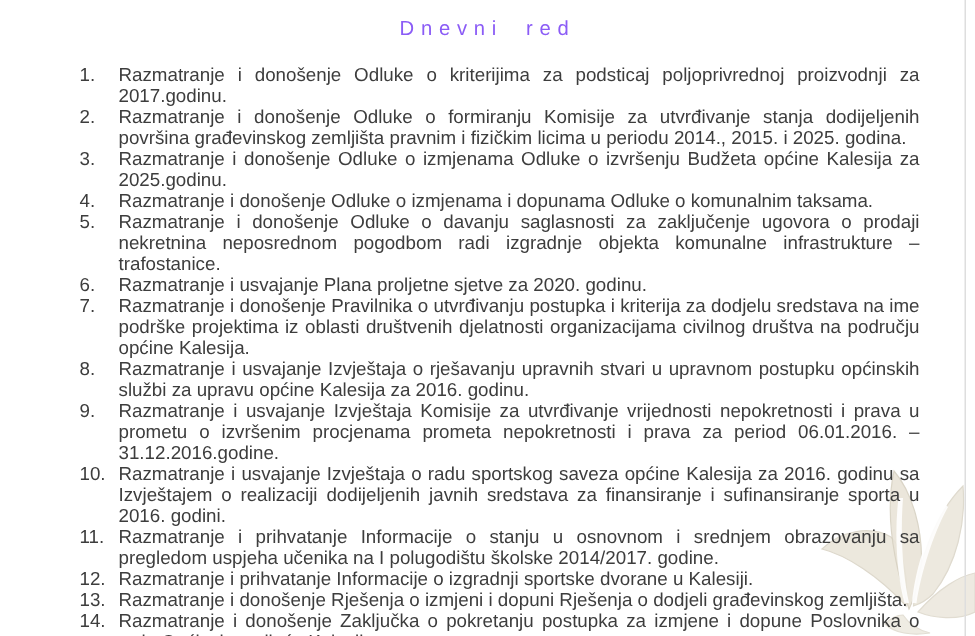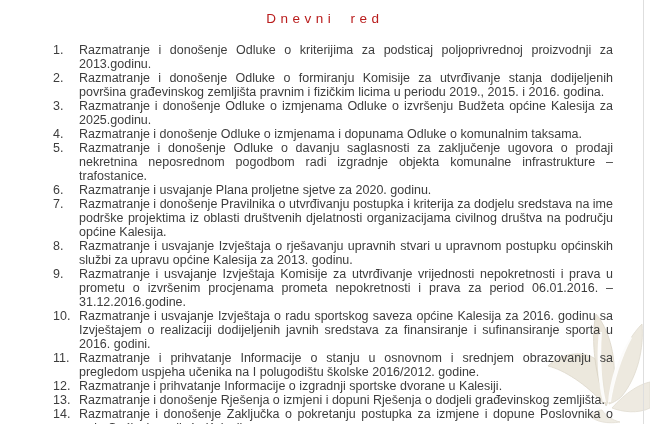--- a/index.html
+++ b/index.html
@@ -14,21 +14,21 @@
   .page { position:relative; width:650px; height:424px; }
 
   .doc-title {
     margin:0;
     padding-top:11px;
     text-align:center;
     font-size:13.5px;
     font-weight:400;
     letter-spacing:4.5px;
     word-spacing:7px;
-    color:#b91c1c;
+    color:#8b5cf6;
     position:relative;
     z-index:2;
   }
 
   ol.agenda {
     list-style:none;
     counter-reset:n;
     margin:17px 0 0 53px;
     padding:0;
     width:560px;
@@ -82,31 +82,31 @@
     </g>
     <g fill="#ffffff" opacity="0.9">
       <path d="M57,110 C52,92 50,64 53,40 L56,40 C54,66 56,92 60,110 Z"></path>
       <path d="M62,110 C64,88 72,62 84,44 L86,46 C76,64 68,90 65,110 Z"></path>
     </g>
   </svg>
 
   <h1 class="doc-title">Dnevni red</h1>
 
   <ol class="agenda">
-    <li>Razmatranje i donošenje Odluke o kriterijima za podsticaj poljoprivrednoj proizvodnji za 2013.godinu.</li>
-    <li>Razmatranje i donošenje Odluke o formiranju Komisije za utvrđivanje stanja dodijeljenih površina građevinskog zemljišta pravnim i fizičkim licima u periodu 2019., 2015. i 2016. godina.</li>
+    <li>Razmatranje i donošenje Odluke o kriterijima za podsticaj poljoprivrednoj proizvodnji za 2017.godinu.</li>
+    <li>Razmatranje i donošenje Odluke o formiranju Komisije za utvrđivanje stanja dodijeljenih površina građevinskog zemljišta pravnim i fizičkim licima u periodu 2014., 2015. i 2025. godina.</li>
     <li>Razmatranje i donošenje Odluke o izmjenama Odluke o izvršenju Budžeta općine Kalesija za 2025.godinu.</li>
     <li>Razmatranje i donošenje Odluke o izmjenama i dopunama Odluke o komunalnim taksama.</li>
     <li>Razmatranje i donošenje Odluke o davanju saglasnosti za zaključenje ugovora o prodaji nekretnina neposrednom pogodbom radi izgradnje objekta komunalne infrastrukture – trafostanice.</li>
     <li>Razmatranje i usvajanje Plana proljetne sjetve za 2020. godinu.</li>
     <li>Razmatranje i donošenje Pravilnika o utvrđivanju postupka i kriterija za dodjelu sredstava na ime podrške projektima iz oblasti društvenih djelatnosti organizacijama civilnog društva na području općine Kalesija.</li>
-    <li>Razmatranje i usvajanje Izvještaja o rješavanju upravnih stvari u upravnom postupku općinskih službi za upravu općine Kalesija za 2013. godinu.</li>
+    <li>Razmatranje i usvajanje Izvještaja o rješavanju upravnih stvari u upravnom postupku općinskih službi za upravu općine Kalesija za 2016. godinu.</li>
     <li>Razmatranje i usvajanje Izvještaja Komisije za utvrđivanje vrijednosti nepokretnosti i prava u prometu o izvršenim procjenama prometa nepokretnosti i prava za period 06.01.2016. – 31.12.2016.godine.</li>
     <li>Razmatranje i usvajanje Izvještaja o radu sportskog saveza općine Kalesija za 2016. godinu sa Izvještajem o realizaciji dodijeljenih javnih sredstava za finansiranje i sufinansiranje sporta u 2016. godini.</li>
-    <li>Razmatranje i prihvatanje Informacije o stanju u osnovnom i srednjem obrazovanju sa pregledom uspjeha učenika na I polugodištu školske 2016/2012. godine.</li>
+    <li>Razmatranje i prihvatanje Informacije o stanju u osnovnom i srednjem obrazovanju sa pregledom uspjeha učenika na I polugodištu školske 2014/2017. godine.</li>
     <li>Razmatranje i prihvatanje Informacije o izgradnji sportske dvorane u Kalesiji.</li>
     <li>Razmatranje i donošenje Rješenja o izmjeni i dopuni Rješenja o dodjeli građevinskog zemljišta.</li>
     <li>Razmatranje i donošenje Zaključka o pokretanju postupka za izmjene i dopune Poslovnika o radu Općinskog vijeća Kalesija.</li>
   </ol>
 
   <div class="edge-line"></div>
 
 </div>
 
 </body></html>

